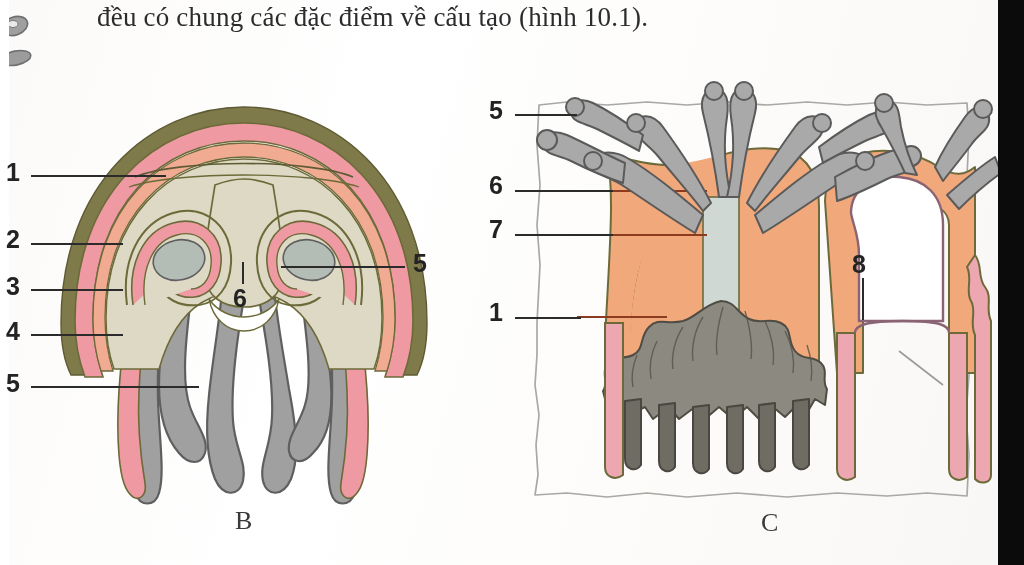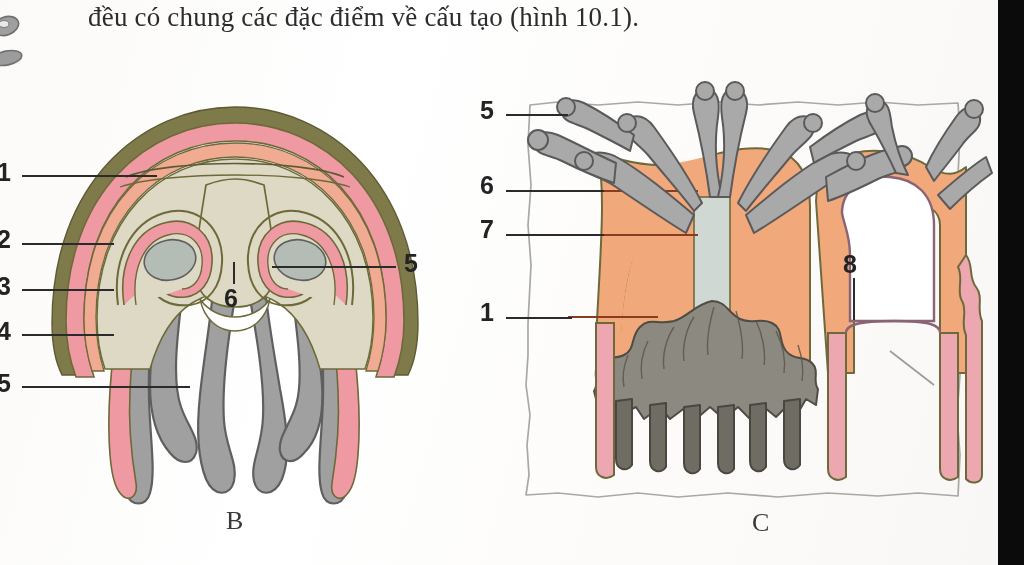--- a/index.html
+++ b/index.html
@@ -5,20 +5,21 @@
   html,body{margin:0;padding:0;}
   body{
     width:1024px;height:565px;overflow:hidden;
     background:#ffffff;
     font-family:"Liberation Serif", serif;
     position:relative;
   }
   #page{
     position:absolute;inset:0;
     background:#fdfcfa;
+    margin-left:9px;
   }
   
   #paper-tint{
     position:absolute;left:0;top:0;width:998px;height:565px;
     background:linear-gradient(105deg,#fbfaf8 0%,#ffffff 35%,#fcfbf9 70%,#f8f7f5 100%);
   }
   #right-black-bar{
     position:absolute;right:0;top:0;width:26px;height:565px;
     background:#0b0b0b;
   }

